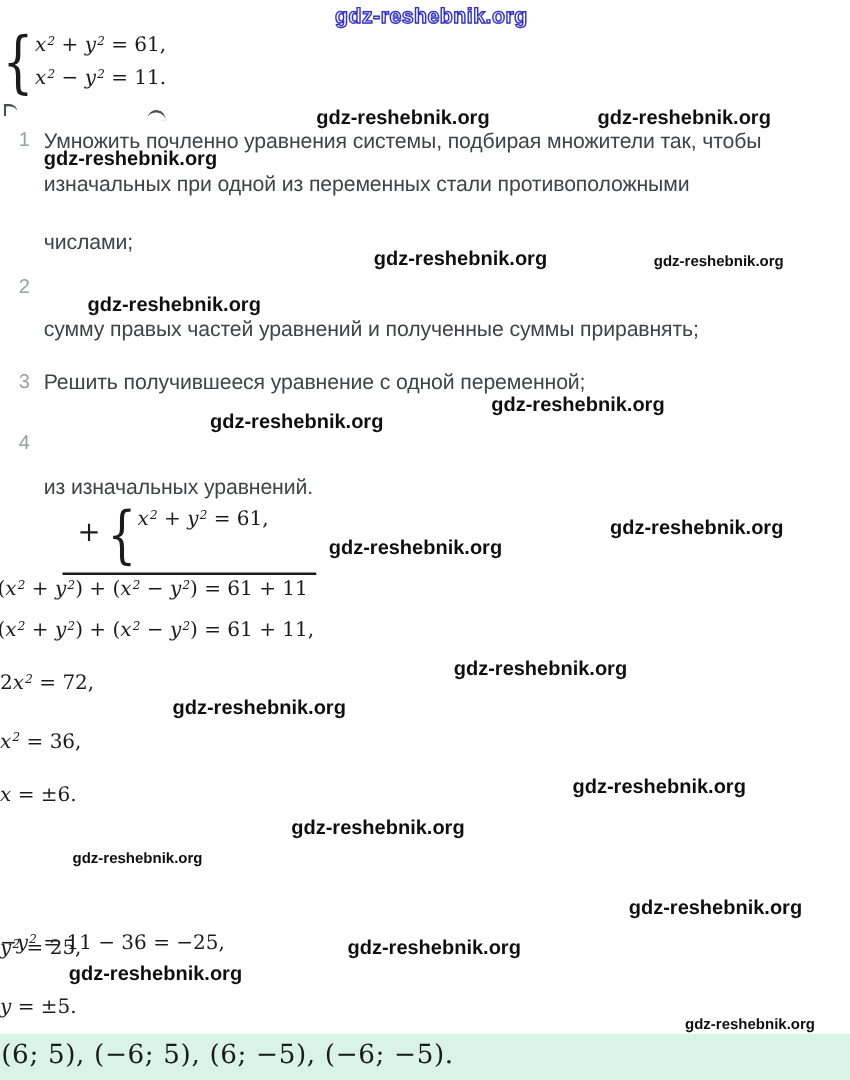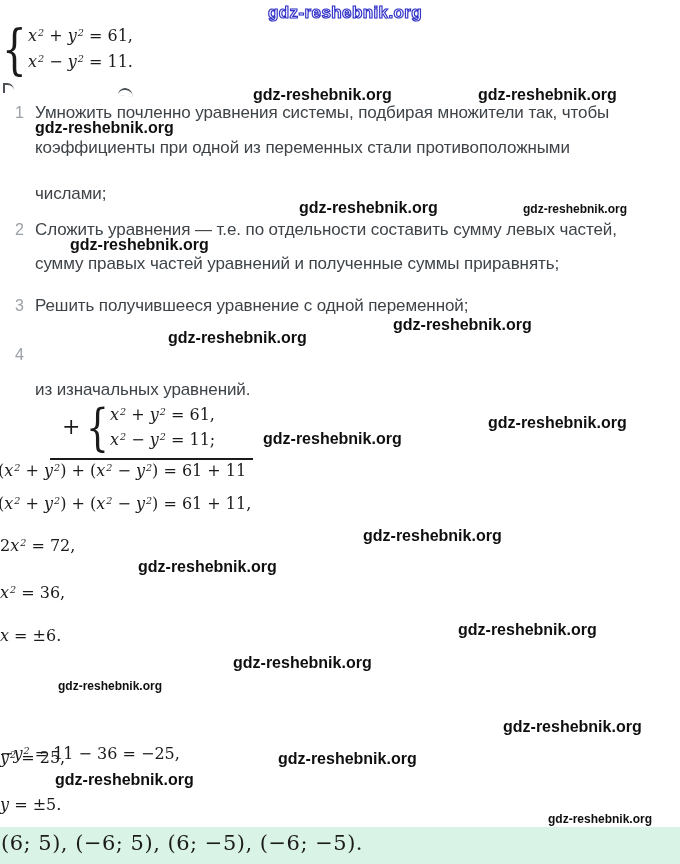--- a/index.html
+++ b/index.html
@@ -94,37 +94,35 @@
 
   <div class="brace" style="left:2px;top:23px;font-size:54px">{</div>
   <div class="math" style="left:28px;top:26px"><i>x</i><sup>2</sup> + <i>y</i><sup>2</sup> = 61,</div>
   <div class="math" style="left:28px;top:52px"><i>x</i><sup>2</sup> − <i>y</i><sup>2</sup> = 11.</div>
 
   <div class="frag frag-left" style="left:3px;top:83px"></div>
   <div class="frag frag-curve" style="left:118px;top:88px"></div>
 
   <div class="stepnum" style="left:15px;top:104px">1</div>
   <div class="sans" style="left:35px;top:103px">Умножить почленно уравнения системы, подбирая множители так, чтобы</div>
-  <div class="sans" style="left:35px;top:138px">коэффициенты при одной из переменных стали противоположными</div>
+  <div class="sans" style="left:35px;top:138px">изначальных при одной из переменных стали противоположными</div>
   <div class="sans" style="left:35px;top:184px">числами;</div>
 
   <div class="stepnum" style="left:15px;top:221px">2</div>
-  <div class="sans" style="left:35px;top:220px">Сложить уравнения — т.е. по отдельности составить сумму левых частей,</div>
   <div class="sans" style="left:35px;top:254px">сумму правых частей уравнений и полученные суммы приравнять;</div>
 
   <div class="stepnum" style="left:15px;top:297px">3</div>
   <div class="sans" style="left:35px;top:296px">Решить получившееся уравнение с одной переменной;</div>
 
   <div class="stepnum" style="left:15px;top:346px">4</div>
   <div class="sans" style="left:35px;top:380px">из изначальных уравнений.</div>
 
   <div class="math" style="left:62px;top:414px;font-size:22px">+</div>
   <div class="brace" style="left:86px;top:403px;font-size:50px">{</div>
   <div class="math" style="left:110px;top:405px"><i>x</i><sup>2</sup> + <i>y</i><sup>2</sup> = 61,</div>
-  <div class="math" style="left:110px;top:430px"><i>x</i><sup>2</sup> − <i>y</i><sup>2</sup> = 11;</div>
   <div class="rule" style="left:50px;top:458px;width:203px;height:2px"></div>
 
   <div class="math" style="left:-2px;top:461px">(<i>x</i><sup>2</sup> + <i>y</i><sup>2</sup>) + (<i>x</i><sup>2</sup> − <i>y</i><sup>2</sup>) = 61 + 11</div>
   <div class="math" style="left:-2px;top:494px">(<i>x</i><sup>2</sup> + <i>y</i><sup>2</sup>) + (<i>x</i><sup>2</sup> − <i>y</i><sup>2</sup>) = 61 + 11,</div>
   <div class="math" style="left:0px;top:536px">2<i>x</i><sup>2</sup> = 72,</div>
   <div class="math" style="left:0px;top:583px"><i>x</i><sup>2</sup> = 36,</div>
   <div class="math" style="left:0px;top:626px"><i>x</i> = ±6.</div>
   <div class="math" style="left:0px;top:744px">−<i>y</i><sup>2</sup> = 11 − 36 = −25,</div>
   <div class="math" style="left:0px;top:748px"><i>y</i><sup>2</sup> = 25,</div>
   <div class="math" style="left:0px;top:795px"><i>y</i> = ±5.</div>

